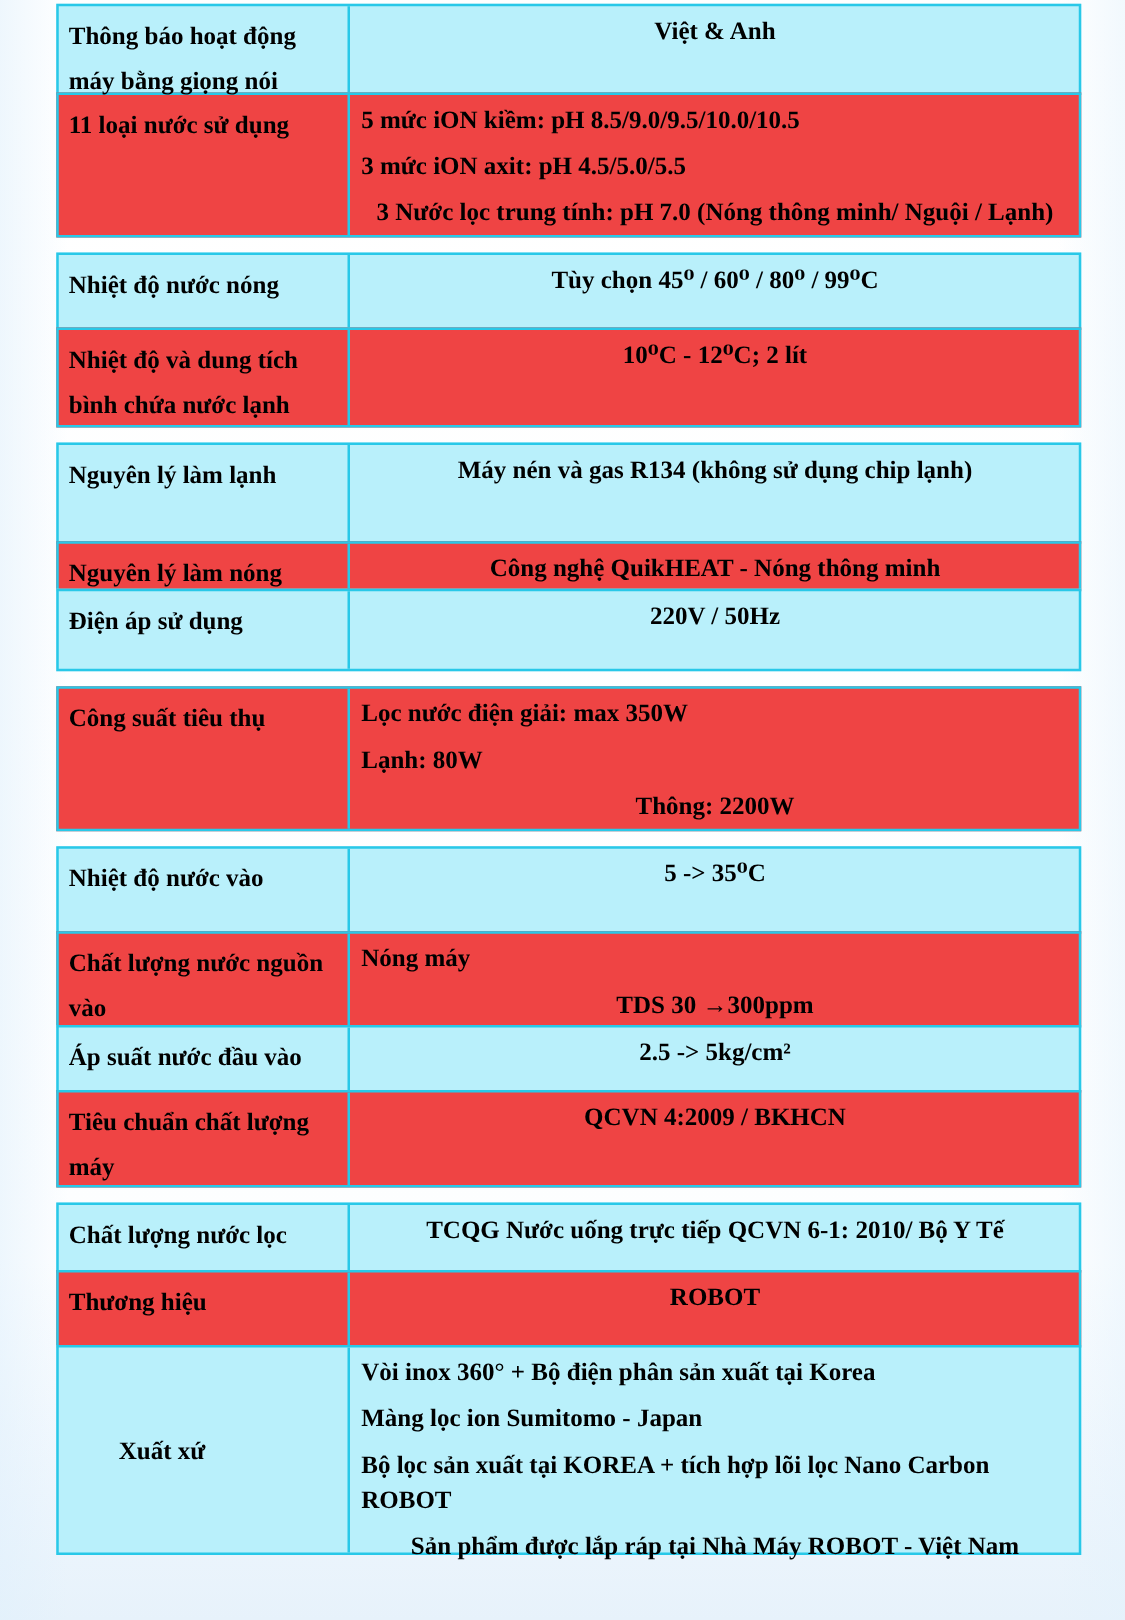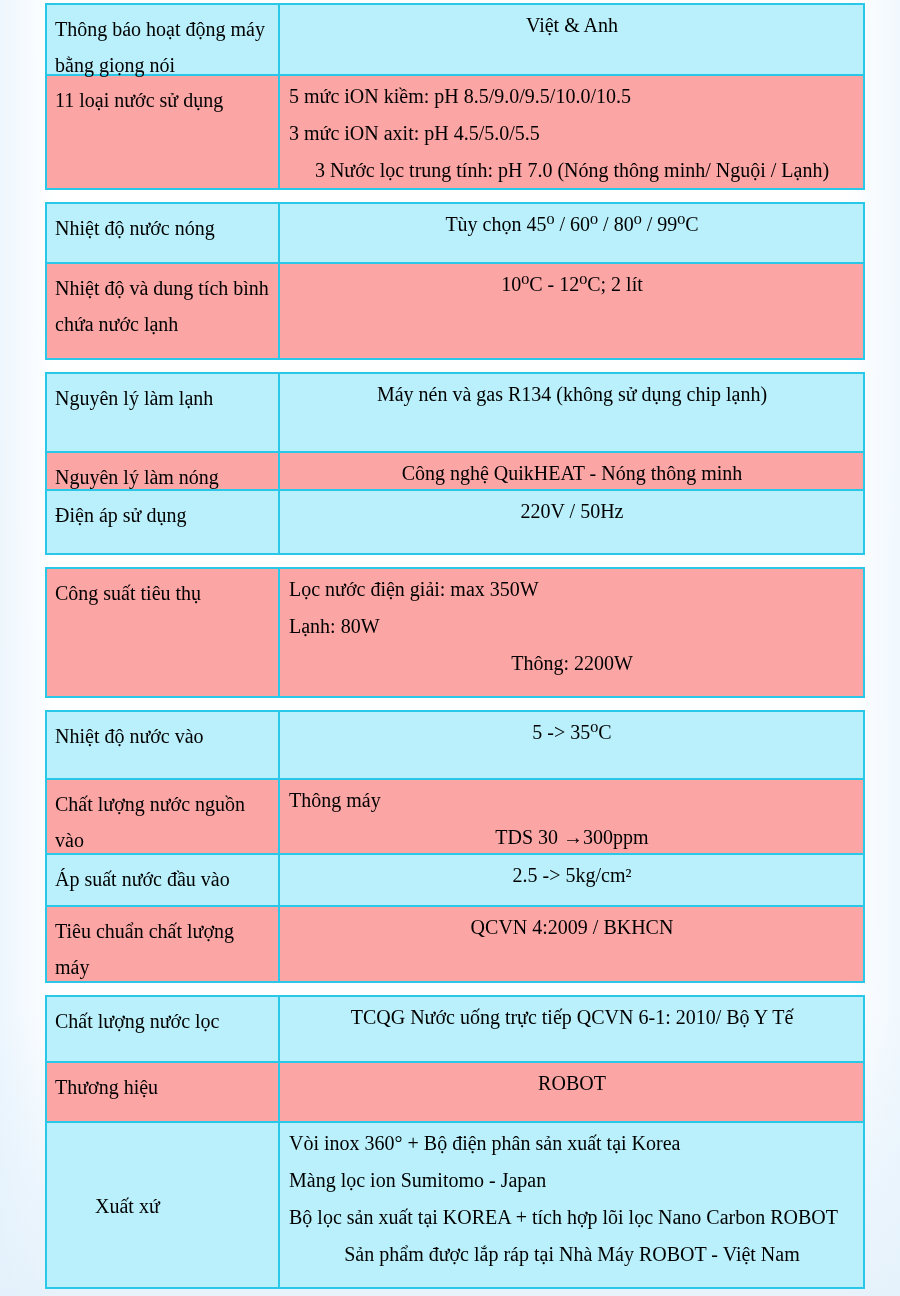--- a/index.html
+++ b/index.html
@@ -14,26 +14,27 @@
       linear-gradient(180deg, #ffffff 0%, #fdfeff 78%, #eef6fd 92%, #e7f2fb 100%);
     font-family: "Liberation Serif", "DejaVu Serif", serif;
     color: #000000;
     overflow: hidden;
   }
   .spec-table {
     position: absolute;
     left: 45px;
     top: 3px;
     width: 820px;
+    font-weight: bold;
   }
   .tr {
     display: flex;
     box-sizing: border-box;
     border: 2px solid #29c8e8;
-    background: #fca5a5;
+    background: #ef4444;
   }
   .tr + .tr { margin-top: -2px; }
   .tr.gap { margin-top: 12px; }
   .tr.cyan { background: #b9f0fb; }
   .td {
     box-sizing: border-box;
     padding: 6px 8px 4px 8px;
     font-size: 20px;
   }
   .td.label {
@@ -78,21 +79,21 @@
     </div>
   </div>
 
   <div class="tr cyan gap" style="height:62px">
     <div class="td label">Nhiệt độ nước nóng</div>
     <div class="td value">
       <p class="para">Tùy chọn 45⁰ / 60⁰ / 80⁰ / 99⁰C</p>
     </div>
   </div>
 
-  <div class="tr" style="height:98px">
+  <div class="tr" style="height:80px">
     <div class="td label">Nhiệt độ và dung tích bình chứa nước lạnh</div>
     <div class="td value">
       <p class="para">10⁰C - 12⁰C; 2 lít</p>
     </div>
   </div>
 
   <div class="tr cyan gap" style="height:81px">
     <div class="td label">Nguyên lý làm lạnh</div>
     <div class="td value">
       <p class="para">Máy nén và gas R134 (không sử dụng chip lạnh)</p>
@@ -106,59 +107,59 @@
     </div>
   </div>
 
   <div class="tr cyan" style="height:66px">
     <div class="td label">Điện áp sử dụng</div>
     <div class="td value">
       <p class="para">220V / 50Hz</p>
     </div>
   </div>
 
-  <div class="tr gap" style="height:131px">
+  <div class="tr gap" style="height:116px">
     <div class="td label">Công suất tiêu thụ</div>
     <div class="td value">
       <p class="para">Lọc nước điện giải: max 350W</p>
       <p class="para">Lạnh: 80W</p>
       <p class="para">Thông: 2200W</p>
     </div>
   </div>
 
   <div class="tr cyan gap" style="height:70px">
     <div class="td label">Nhiệt độ nước vào</div>
     <div class="td value">
       <p class="para">5 -&gt; 35⁰C</p>
     </div>
   </div>
 
   <div class="tr" style="height:77px">
     <div class="td label">Chất lượng nước nguồn vào</div>
     <div class="td value">
-      <p class="para">Thông máy</p>
+      <p class="para">Nóng máy</p>
       <p class="para">TDS 30 →300ppm</p>
     </div>
   </div>
 
   <div class="tr cyan" style="height:54px">
     <div class="td label">Áp suất nước đầu vào</div>
     <div class="td value">
       <p class="para">2.5 -&gt; 5kg/cm²</p>
     </div>
   </div>
 
   <div class="tr" style="height:78px">
     <div class="td label">Tiêu chuẩn chất lượng máy</div>
     <div class="td value">
       <p class="para">QCVN 4:2009 / BKHCN</p>
     </div>
   </div>
 
-  <div class="tr cyan gap" style="height:68px">
+  <div class="tr cyan gap" style="height:56px">
     <div class="td label">Chất lượng nước lọc</div>
     <div class="td value">
       <p class="para">TCQG Nước uống trực tiếp QCVN 6-1: 2010/ Bộ Y Tế</p>
     </div>
   </div>
 
   <div class="tr" style="height:62px">
     <div class="td label">Thương hiệu</div>
     <div class="td value">
       <p class="para">ROBOT</p>

